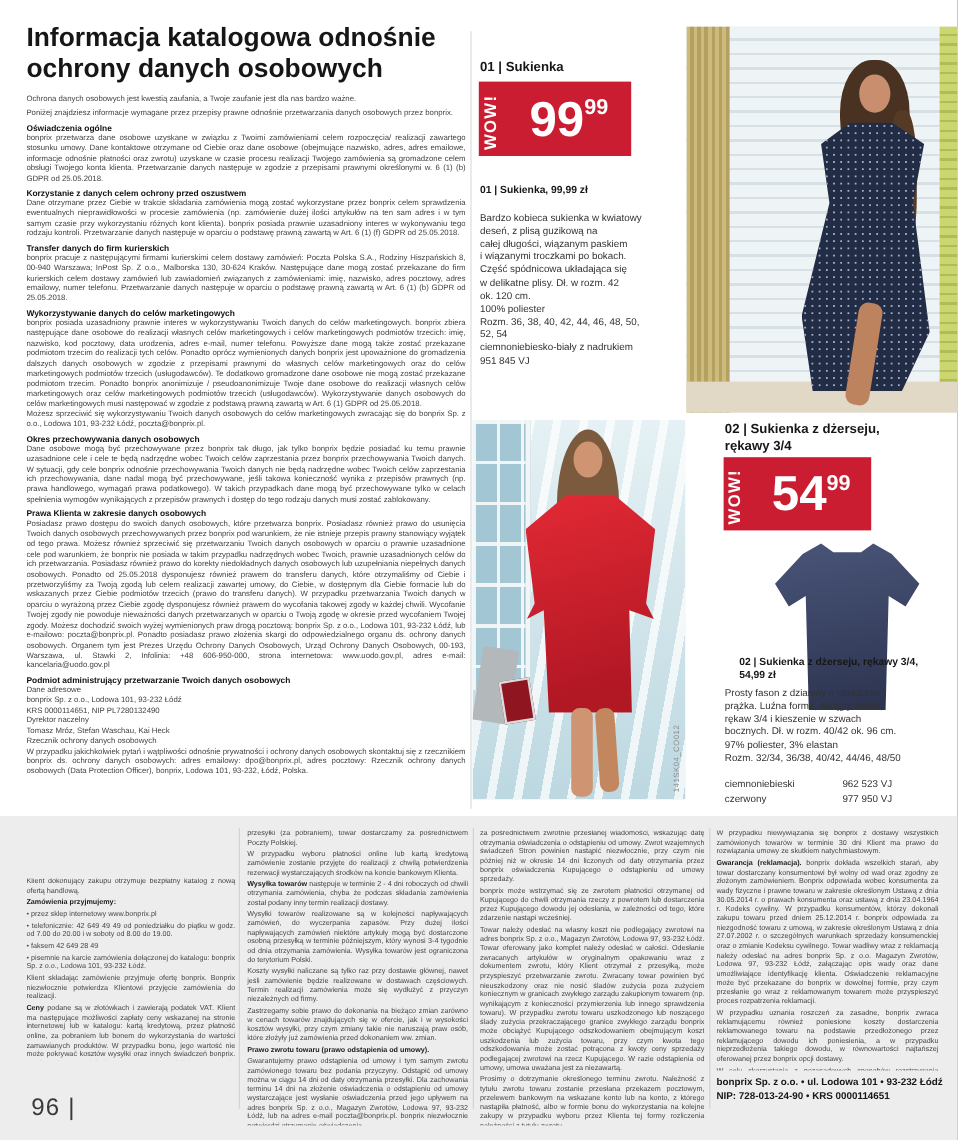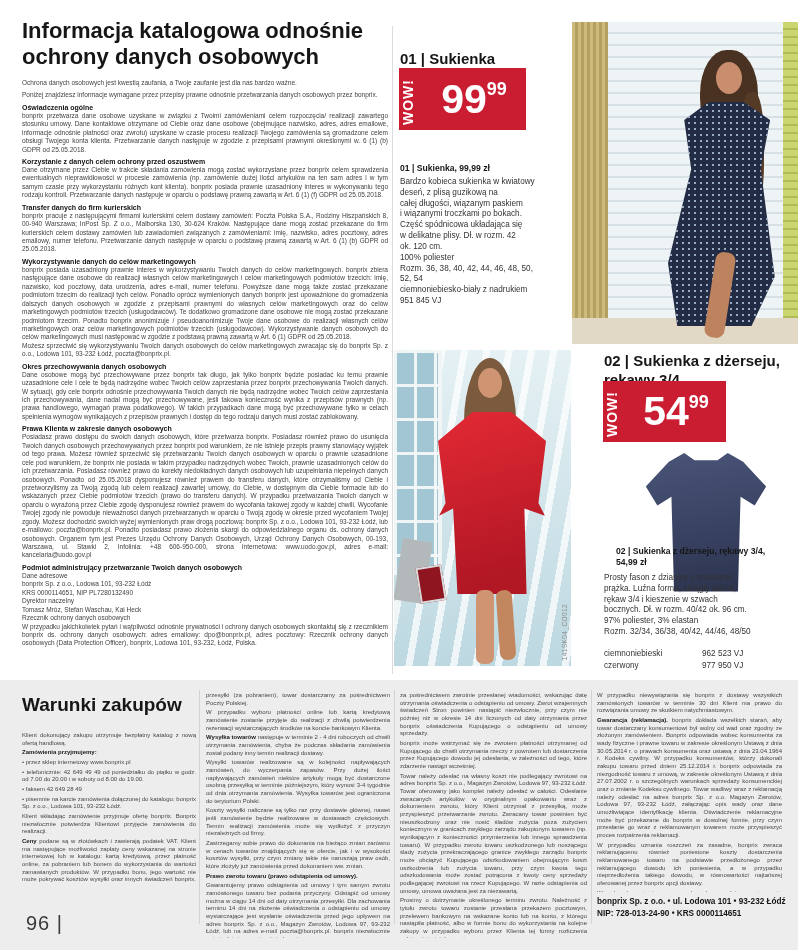--- a/index.html
+++ b/index.html
@@ -16,21 +16,21 @@
   #privacy p.body{font-size:6.5px;line-height:1.3;margin:0 0 2px 0;text-align:justify;white-space:pre-line;}
   #v-divider{left:392px;top:26px;width:1px;height:648px;background:#dcdcdc;}
 
   
   .wow-badge{display:flex;background:#cb1d31;color:#fff;overflow:hidden;}
   .wow-vert{writing-mode:vertical-rl;transform:rotate(180deg);font-weight:bold;font-size:14px;
             letter-spacing:1px;padding:5px 1px 5px 6px;display:flex;align-items:center;}
   .wow-price{flex:1;display:flex;align-items:center;justify-content:center;font-weight:bold;}
   .price-main{font-size:41px;line-height:1;}
   .price-sup{font-size:18px;line-height:1;transform:translateY(-10px);}
-  .prod-label{font-size:15px;font-weight:bold;color:#161616;white-space:pre-line;line-height:1.25;}
+  .prod-label{font-size:11px;font-weight:bold;color:#161616;white-space:pre-line;line-height:1.25;}
   .desc-title{font-size:8.6px;font-weight:bold;color:#161616;white-space:pre-line;line-height:1.25;}
   .desc-body{font-size:8.2px;line-height:1.32;color:#333;white-space:pre-line;}
   .color-row{display:flex;font-size:8.2px;color:#333;line-height:1.45;}
   .color-name{width:98px;}
 
   
   #photo1{left:572px;top:22px;width:226px;height:322px;overflow:hidden;
           background:repeating-linear-gradient(180deg,#eef3f5 0 10px,#d7e0e5 10px 12px);}
   .bamboo{left:0;top:0;width:36px;height:322px;
           background:repeating-linear-gradient(90deg,#cdbb7c 0 3px,#b3a062 3px 6px);}
@@ -137,21 +137,21 @@
   <div class="abs prod-label" style="left:400px;top:50px;width:180px;">01 | Sukienka</div>
 
   <div class="abs wow-badge" style="left:399px;top:68px;width:127px;height:62px;">
     <span class="wow-vert">WOW!</span>
     <span class="wow-price">
         <span class="price-main">99</span>
         <span class="price-sup">99</span>
       </span>
   </div>
 
-  <div class="abs desc-title" style="left:400px;top:163px;width:182px;">01 | Sukienka, 99,99 zł</div>
+  <div class="abs desc-title" style="left:400px;top:153px;width:182px;">01 | Sukienka, 99,99 zł</div>
   <div class="abs desc-body" style="left:400px;top:177px;width:186px;">Bardzo kobieca sukienka w kwiatowy
 deseń, z plisą guzikową na
 całej długości, wiązanym paskiem
 i wiązanymi troczkami po bokach.
 Część spódnicowa układająca się
 w delikatne plisy. Dł. w rozm. 42
 ok. 120 cm.
 100% poliester
 Rozm. 36, 38, 40, 42, 44, 46, 48, 50,
 52, 54
@@ -213,21 +213,20 @@
         <span>962 523 VJ</span>
       </div>
 
       <div class="color-row">
         <span class="color-name">czerwony</span>
         <span>977 950 VJ</span>
       </div>
     </div>
 
   <div id="terms" class="abs">
-    <div id="terms-title" class="pos">Warunki zakupów</div>
 
     <div id="tcol1" class="tcol">
 
     <p class="tp"><b></b><span>Klient dokonujący zakupu otrzymuje bezpłatny katalog z nową ofertą handlową.</span></p>
         <p class="tp"><b>Zamówienia przyjmujemy:</b><span></span></p>
         <p class="tp"><b></b><span>• przez sklep internetowy www.bonprix.pl</span></p>
         <p class="tp"><b></b><span>• telefonicznie: 42 649 49 49 od poniedziałku do piątku w godz. od 7.00 do 20.00 i w soboty od 8.00 do 19.00.</span></p>
         <p class="tp"><b></b><span>• faksem 42 649 28 49</span></p>
         <p class="tp"><b></b><span>• pisemnie na karcie zamówienia dołączonej do katalogu: bonprix Sp. z o.o., Lodowa 101, 93-232 Łódź.</span></p>
         <p class="tp"><b></b><span>Klient składając zamówienie przyjmuje ofertę bonprix. Bonprix niezwłocznie potwierdza Klientowi przyjęcie zamówienia do realizacji.</span></p>

